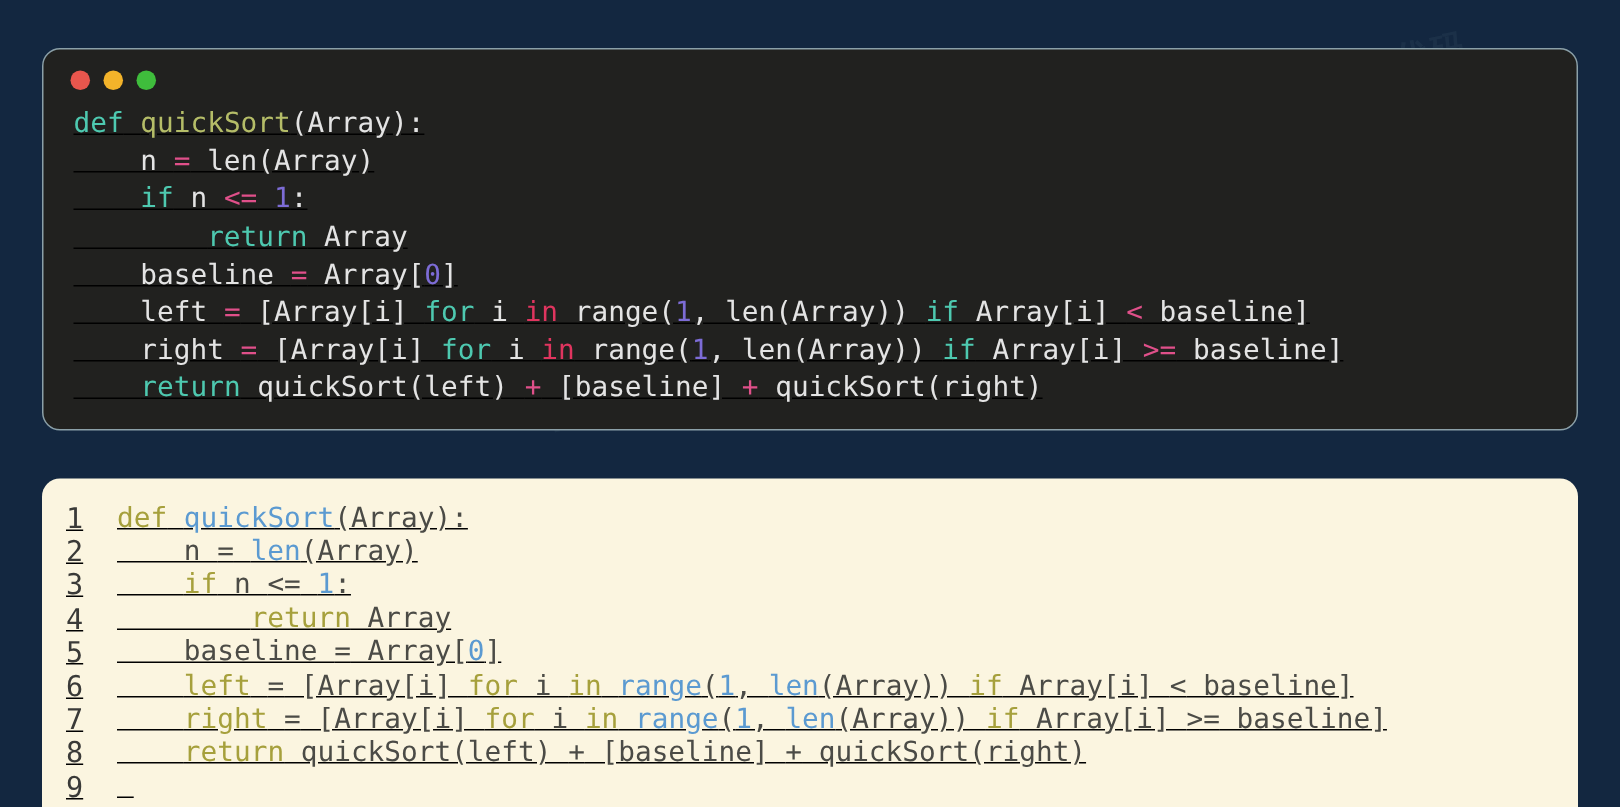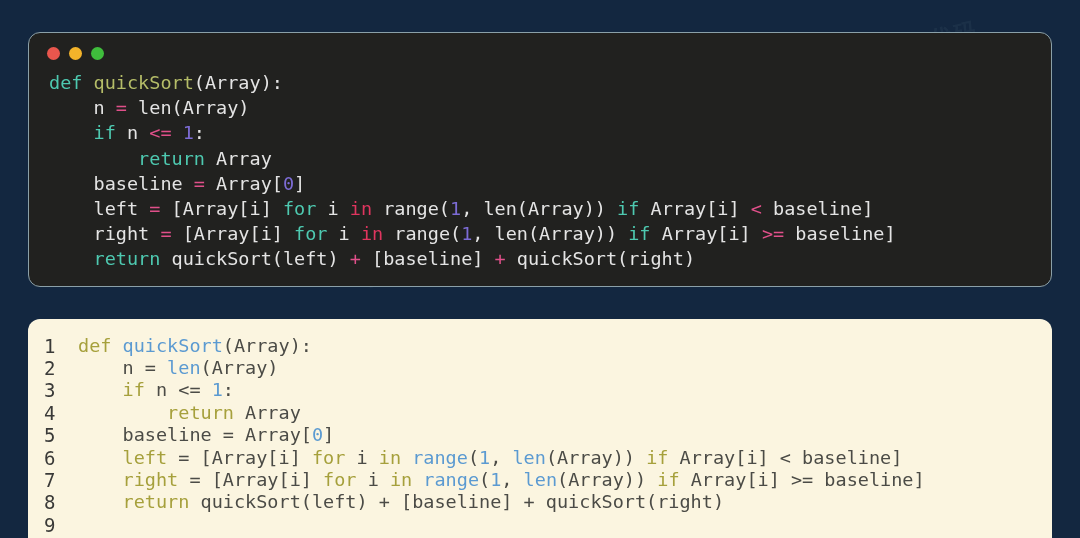--- a/index.html
+++ b/index.html
@@ -38,20 +38,21 @@
   .wm-c { left: 745px; top: 250px; }
   .wm-d { left: 930px; top: 20px;  font-size: 22px; }
 
   
   #page {
     position: relative;
     z-index: 1;
     width: 968px;
     height: 538px;
     padding: 32px 28px 44px 28px;
+    text-decoration: underline;
   }
 
   
   #dark-window {
     width: 1024px;
     margin: 0 auto;
     background: #21211f;
     border: 1px solid #8ba0a8;
     border-radius: 12px;
     padding: 10px 0 14px 0;

